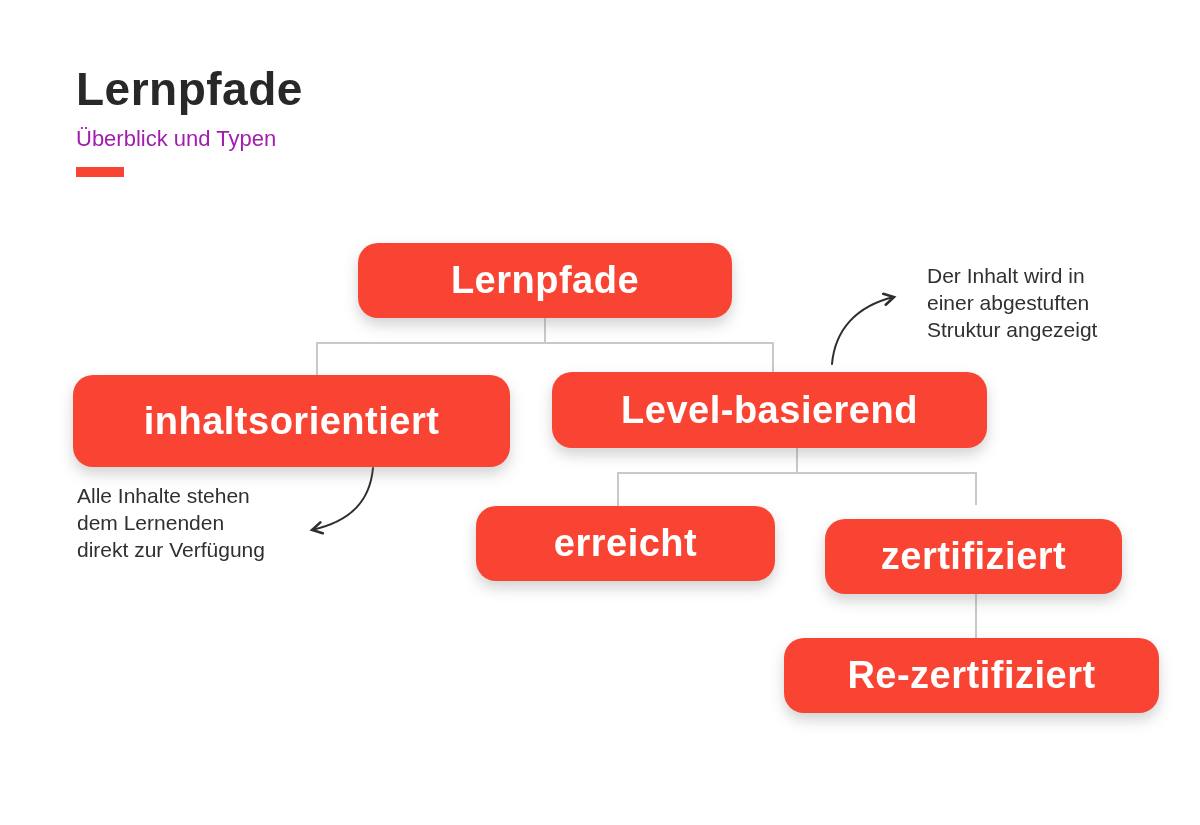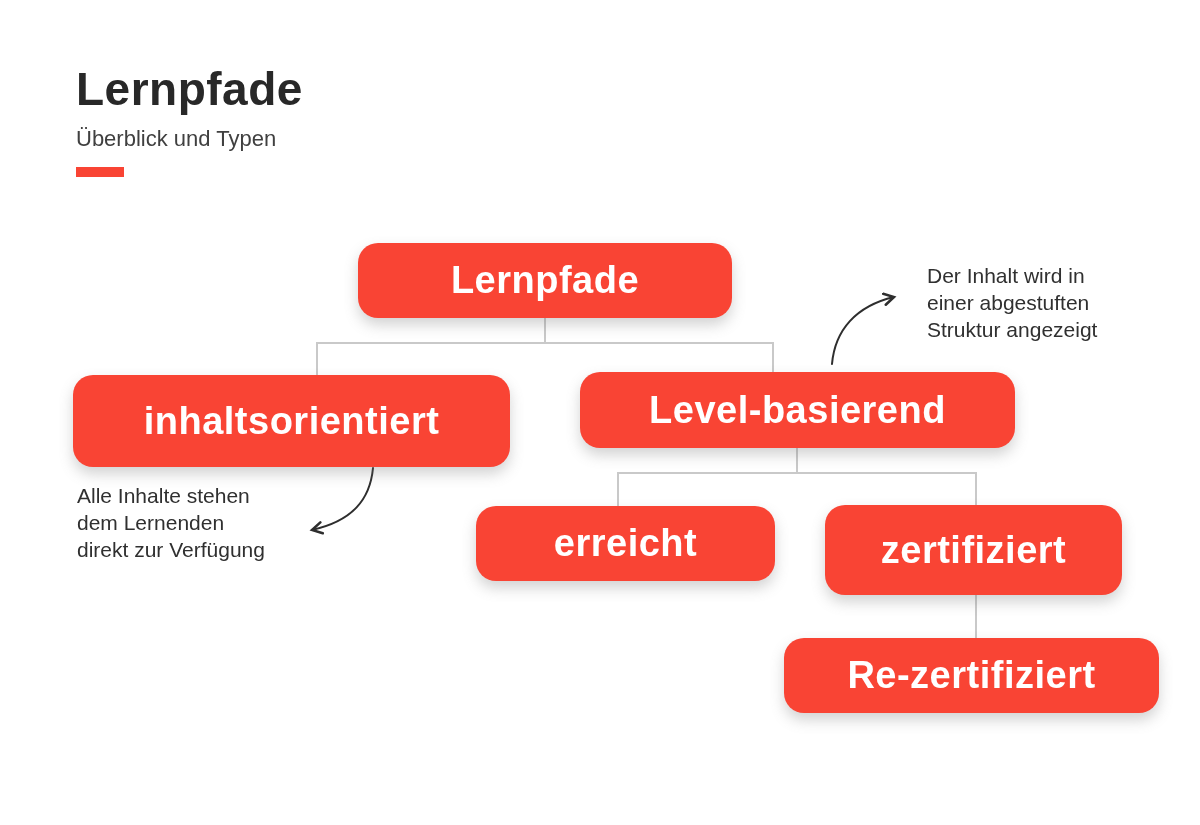--- a/index.html
+++ b/index.html
@@ -19,21 +19,21 @@
     font-size: 46px;
     font-weight: 700;
     color: #282828;
     letter-spacing: 0.5px;
     line-height: 1.2;
   }
   .subtitle {
     margin-top: 9px;
     font-size: 22px;
     font-weight: 400;
-    color: #404040;
+    color: #a21caf;
   }
   .accent-bar {
     margin-top: 15px;
     width: 48px;
     height: 10px;
     background: #f94434;
   }
 
   
   .node {
@@ -45,23 +45,23 @@
     align-items: center;
     justify-content: center;
     font-weight: 700;
     font-size: 38px;
     letter-spacing: 0.5px;
     box-shadow: 0 7px 14px rgba(110, 110, 110, 0.30);
     white-space: nowrap;
   }
   .node-root       { left: 358px; top: 243px; width: 374px; height: 75px; }
   .node-inhalt     { left:  73px; top: 375px; width: 437px; height: 92px; }
-  .node-level      { left: 580px; top: 372px; width: 435px; height: 76px; }
+  .node-level      { left: 552px; top: 372px; width: 435px; height: 76px; }
   .node-erreicht   { left: 476px; top: 506px; width: 299px; height: 75px; }
-  .node-zert       { left: 825px; top: 505px; width: 297px; height: 90px; }
+  .node-zert       { left: 825px; top: 519px; width: 297px; height: 75px; }
   .node-rezert     { left: 752px; top: 638px; width: 375px; height: 75px; margin-left: 32px; }
 
   
   .annotation {
     position: absolute;
     font-size: 21px;
     line-height: 27px;
     color: #303030;
   }
   .annotation-right { left: 927px; top: 262px; }

